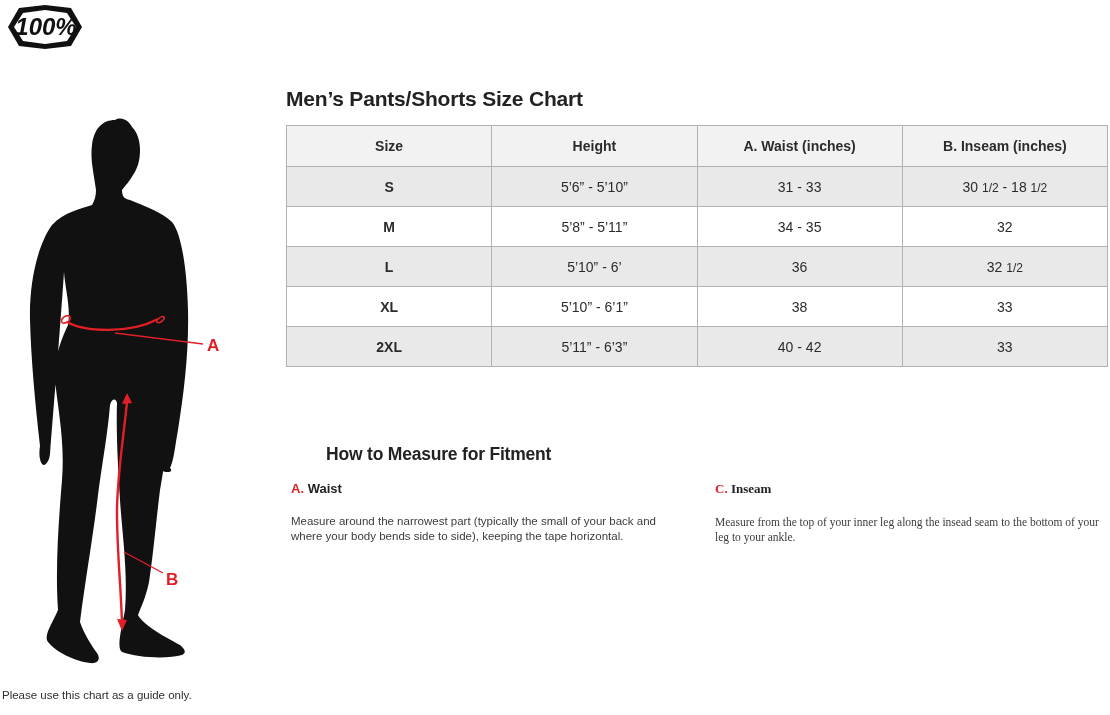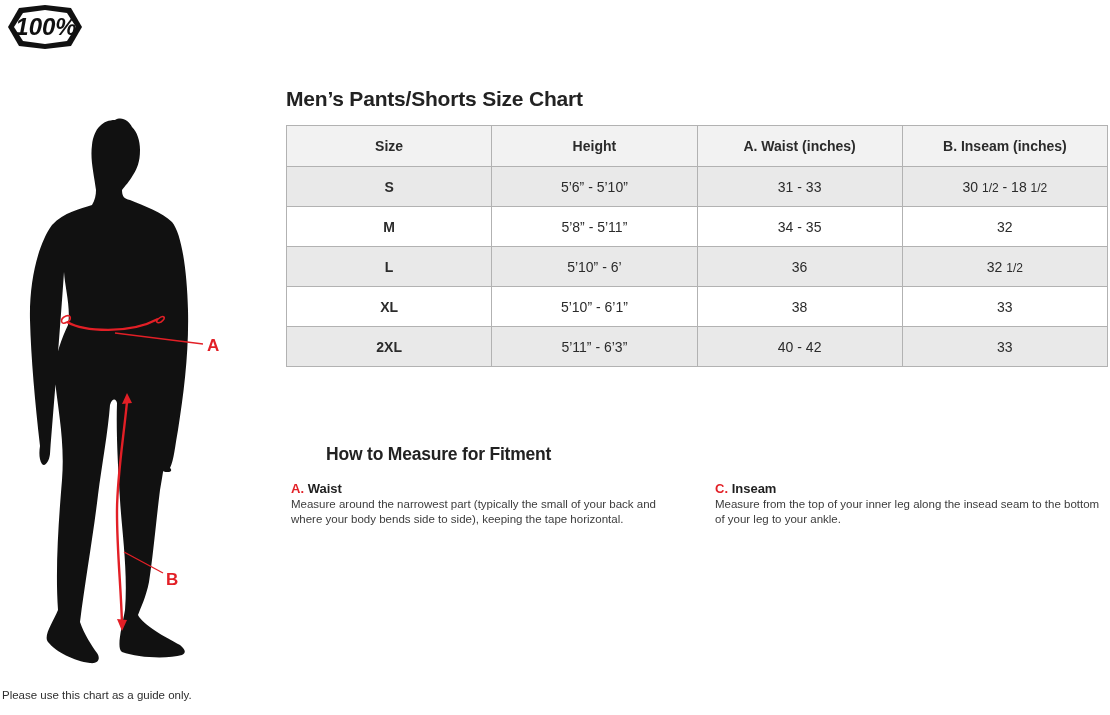--- a/index.html
+++ b/index.html
@@ -33,25 +33,25 @@
   .size-table tbody tr.alt td { background:var(--row-alt, #e9e9e9); }
   .size-table td.size-cell { font-weight:700; }
   .frac { font-size:12px; }
   .figure-wrap { position:absolute; left:10px; top:112px; width:235px; height:552px; }
   .measure-heading {
     position:absolute; left:286px; top:444px;
     font-size:17.5px; font-weight:700; color:#222; letter-spacing:-0.2px;margin-left:40px;
   }
   .measure-item { position:absolute; top:481px; width:394px; }
   .measure-item.col-a { left:291px; }
-  .measure-item.col-c { left:715px; }
+  .measure-item.col-c { left:715px;font-family:Liberation Serif, serif; }
   .measure-title { font-size:13px; font-weight:700; color:#1f1f1f; }
   .measure-letter { color:var(--red, #e21f26); }
   .measure-text {
-    margin-top:1px; font-size:11.5px; line-height:1.32; color:#3c3c3c;
+    margin-top:18px; font-size:11.5px; line-height:1.32; color:#3c3c3c;
   }
   .page-footer {
     position:absolute; left:2px; top:688px;
     font-size:11.5px; line-height:1.25; color:#2e2e2e;
   }
 </style>
 </head>
 <body style="--red: #e21f26; --header-bg: #f2f2f2; --row-alt: #e9e9e9; --border: #b2b2b2;">
 
 <div class="logo">

